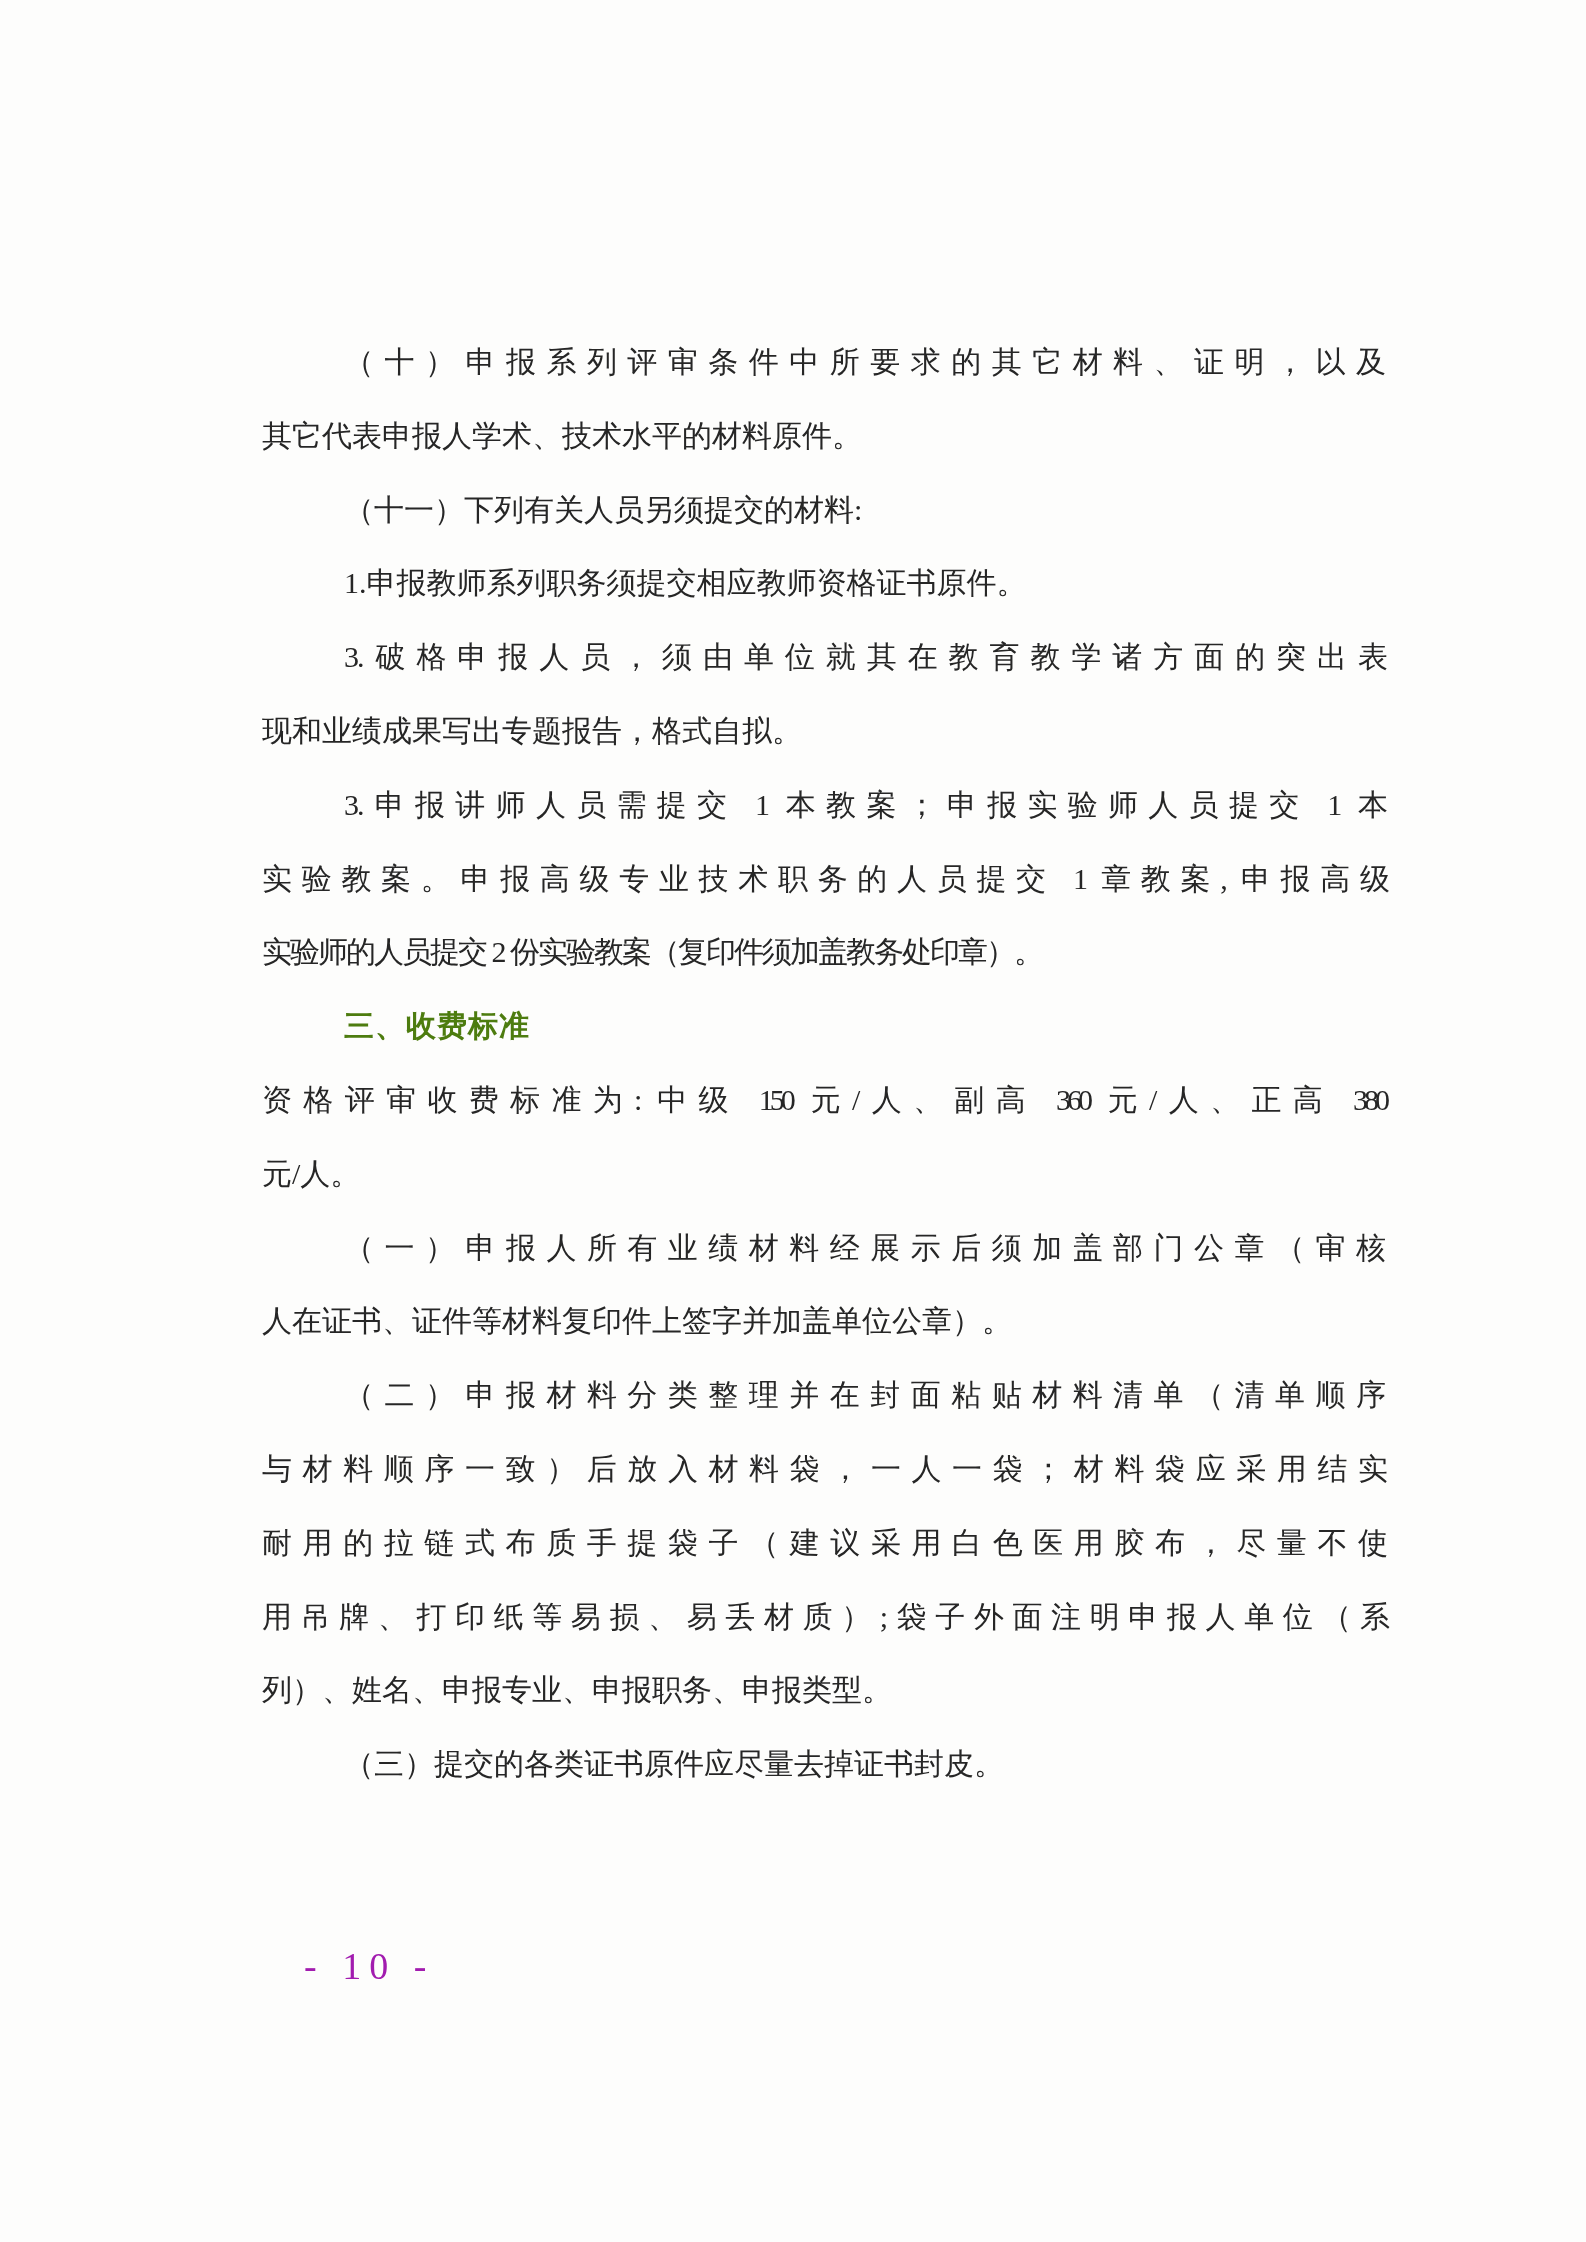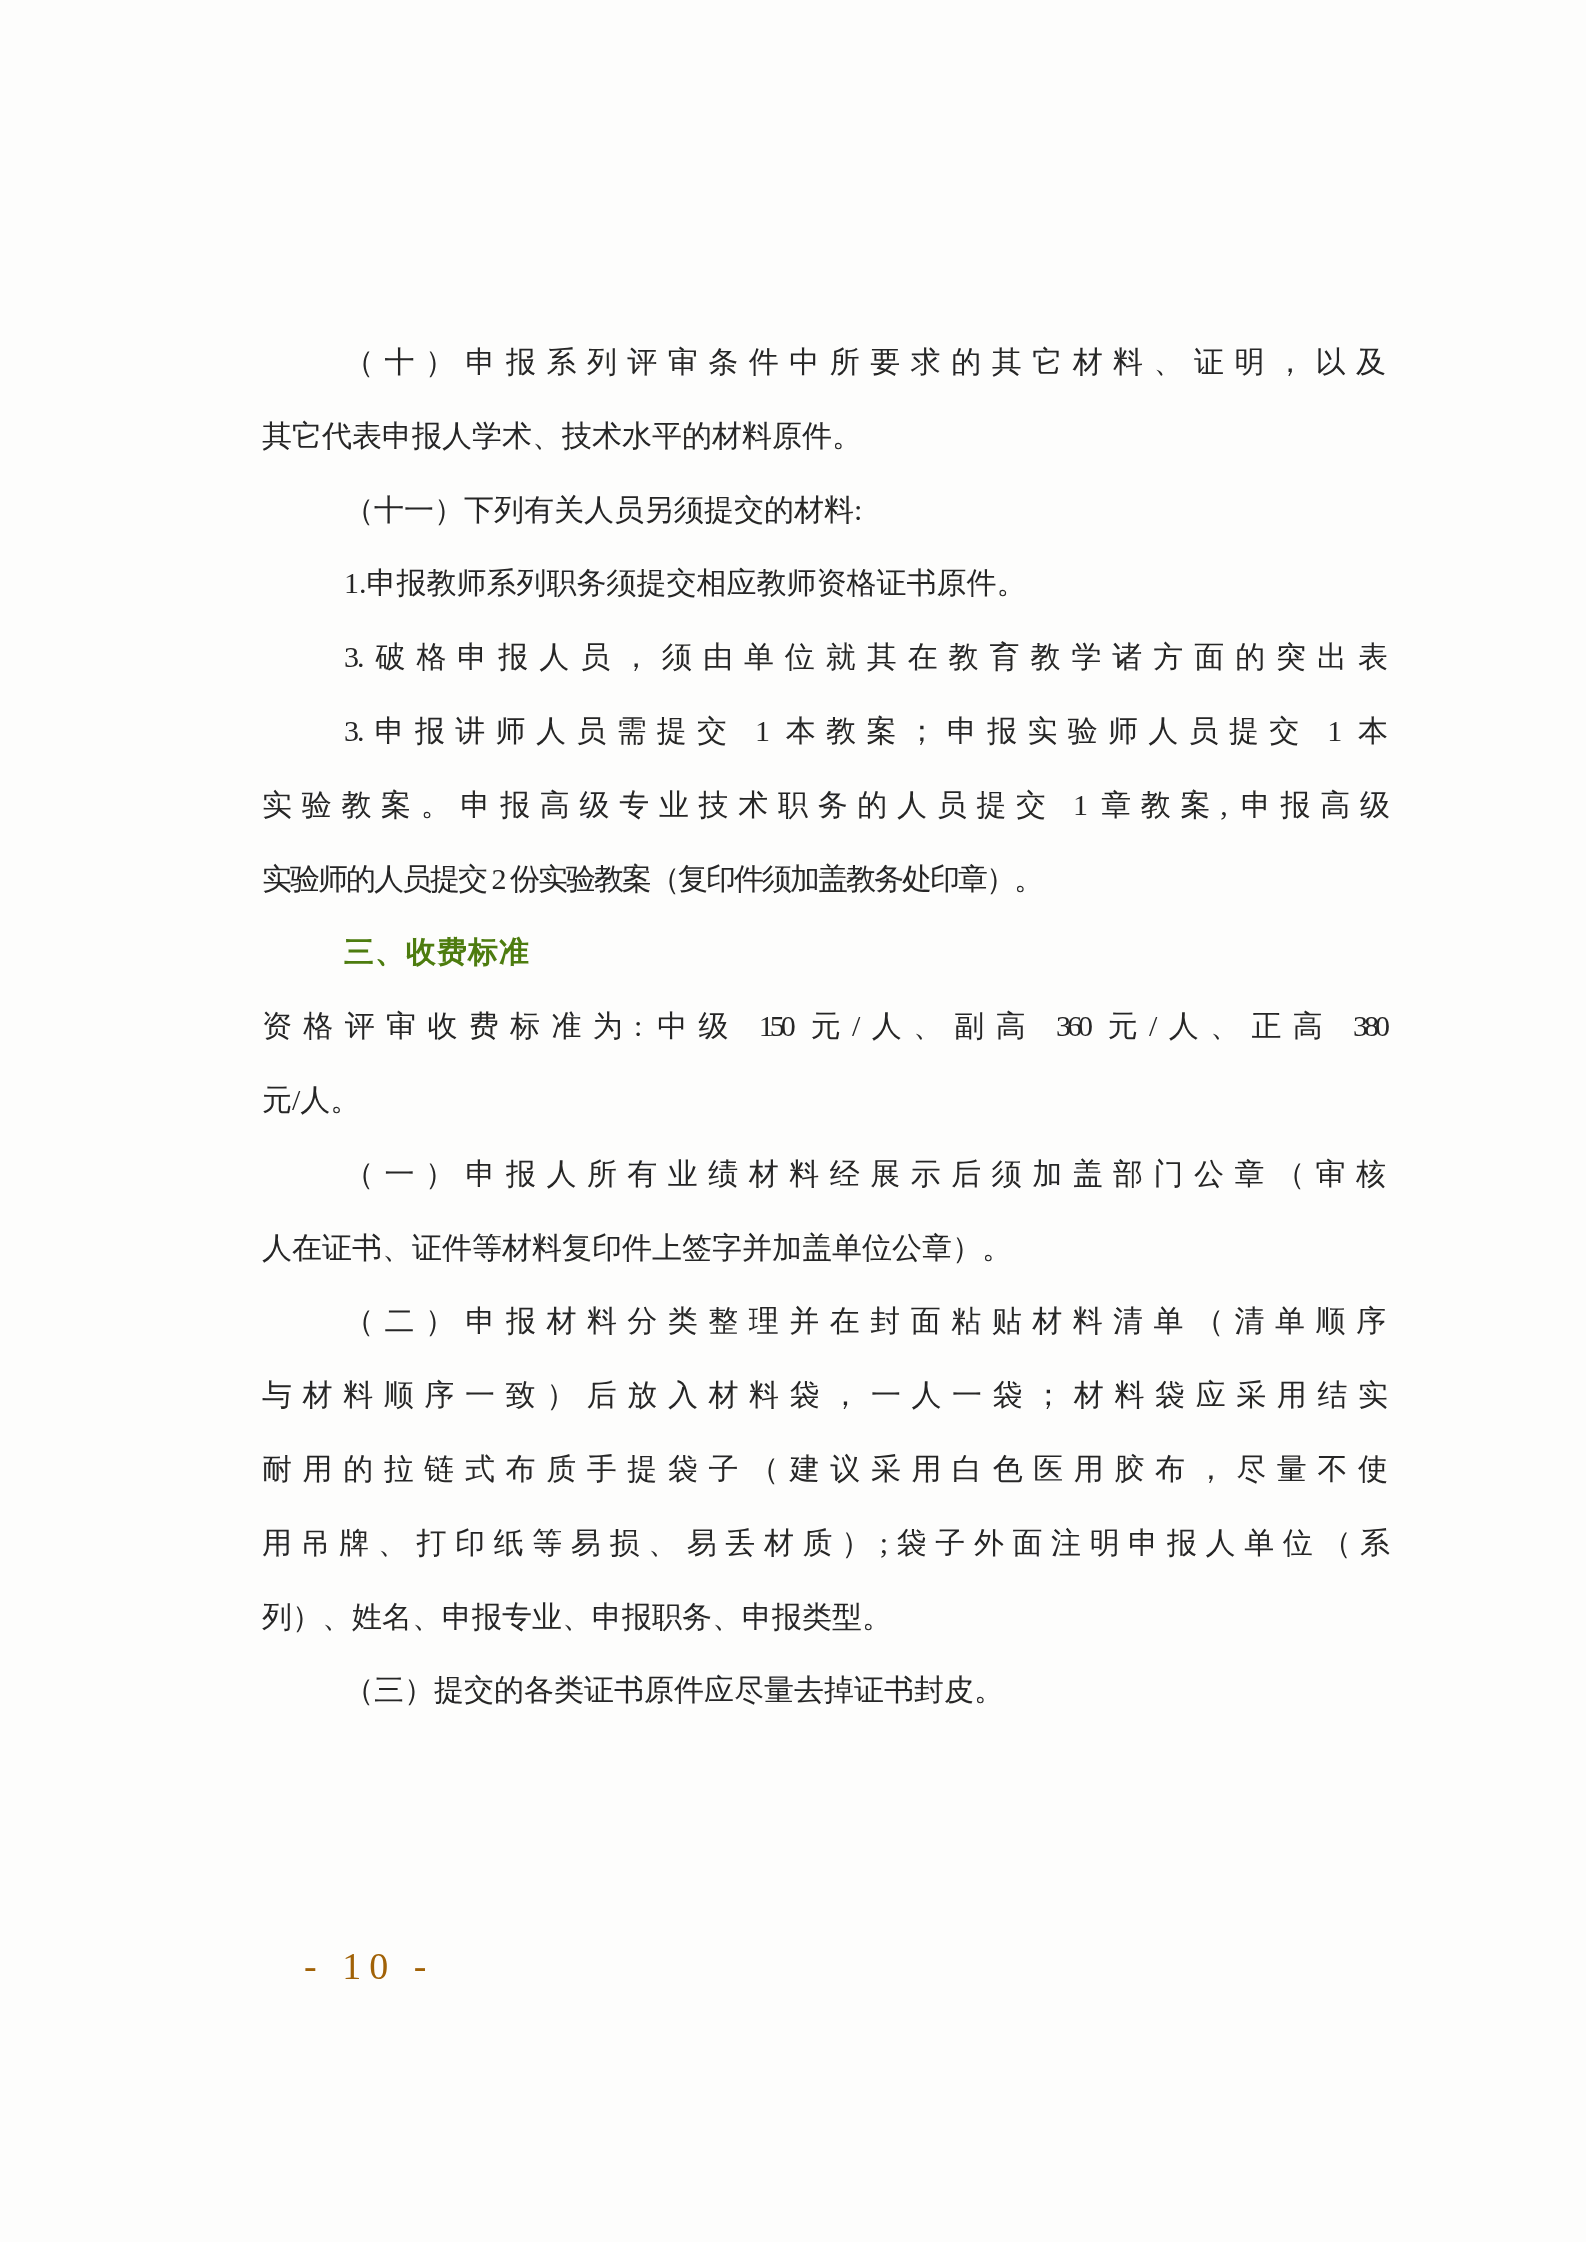--- a/index.html
+++ b/index.html
@@ -43,34 +43,35 @@
     color: #4d7c0f;
     letter-spacing: 1px;
   }
   .page-number {
     position: absolute;
     left: 304px;
     top: 1942px;
     font-size: 38px;
     line-height: 48px;
     letter-spacing: 8px;
-    color: #a16207;
+    color: #a21caf;
     font-family: "Liberation Serif", "DejaVu Serif", serif;
   }
 </style>
 </head>
 <body>
 
 <div class="page">
   <main class="body-text">
     <p class="ln indent fill">（十）申报系列评审条件中所要求的其它材料、证明，以及</p>
     <p class="ln">其它代表申报人学术、技术水平的材料原件。</p>
     <p class="ln indent">（十一）下列有关人员另须提交的材料:</p>
     <p class="ln indent">1.申报教师系列职务须提交相应教师资格证书原件。</p>
     <p class="ln indent fill tight1">3.破格申报人员，须由单位就其在教育教学诸方面的突出表</p>
+    <p class="ln">现和业绩成果写出专题报告，格式自拟。</p>
     <p class="ln indent fill tight1">3.申报讲师人员需提交 1 本教案；申报实验师人员提交 1 本</p>
     <p class="ln fill tight2">实验教案。申报高级专业技术职务的人员提交 1 章教案, 申报高级</p>
     <p class="ln tight1">实验师的人员提交 2 份实验教案（复印件须加盖教务处印章）。</p>
     <p class="ln indent heading">三、收费标准</p>
     <p class="ln fill tight2">资格评审收费标准为: 中级 150 元/人、副高 360 元/人、正高 380</p>
     <p class="ln">元/人。</p>
     <p class="ln indent fill">（一）申报人所有业绩材料经展示后须加盖部门公章（审核</p>
     <p class="ln">人在证书、证件等材料复印件上签字并加盖单位公章）。</p>
     <p class="ln indent fill">（二）申报材料分类整理并在封面粘贴材料清单（清单顺序</p>
     <p class="ln fill tight1">与材料顺序一致）后放入材料袋，一人一袋；材料袋应采用结实</p>

